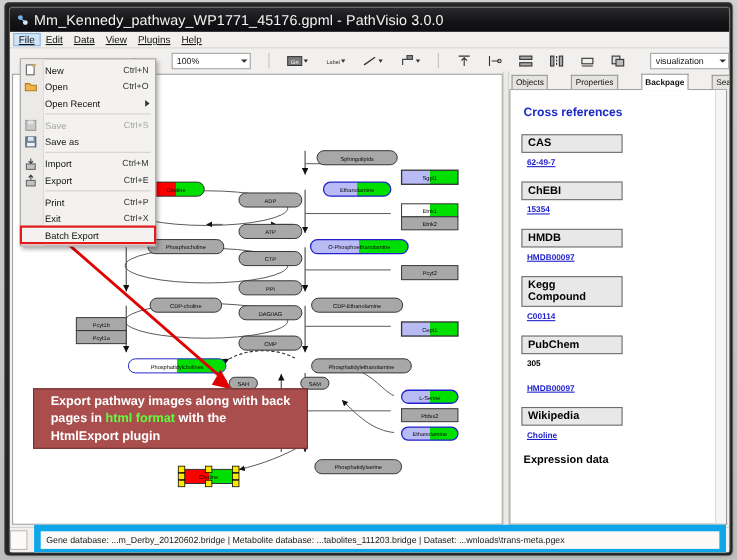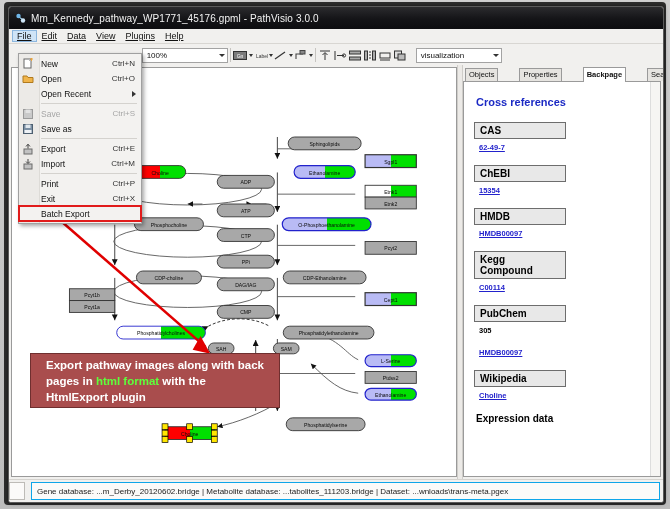--- a/index.html
+++ b/index.html
@@ -16,31 +16,31 @@
     background:#2e2e2e;border-radius:4px;}
   #window{position:absolute;left:8px;top:6px;width:654px;height:495px;
     background:#f0f0f0;border:1px solid #5a5a5a;border-radius:3px;overflow:hidden;
     box-shadow:0 0 4px rgba(0,0,0,.6);}
 
   
   #titlebar{height:22px;background:linear-gradient(180deg,#2b2b2e 0%,#141417 55%,#0d0d10 100%);
     display:flex;align-items:center;padding-left:6px;color:#f2f2f2;}
   #titlebar .app-ico{width:11px;height:11px;margin-right:5px;position:relative;flex:none;}
   #titlebar .app-ico svg{display:block}
-  #title-text{font-size:10px;color:#f4f4f4;white-space:nowrap;letter-spacing:.1px;}
+  #title-text{font-size:13px;color:#f4f4f4;white-space:nowrap;letter-spacing:.1px;}
 
   
   #menubar{height:14px;background:#f1f0ee;border-bottom:1px solid #d8d6d2;
     display:flex;align-items:center;padding-left:3px;position:relative;z-index:40;}
   .menu-item{font-size:9px;padding:1px 5px;color:#111;cursor:default;white-space:nowrap;text-decoration:underline;}
   .menu-item.active{background:#cfe4f7;border:1px solid #8cb6de;padding:0px 4px;}
 
   
   #toolbar{height:22px;background:#f1f0ee;border-bottom:1px solid #cdcbc7;
-    display:flex;align-items:center;gap:0;padding-left:110px;position:relative;}
+    display:flex;align-items:center;gap:14px;padding-left:110px;position:relative;}
   .tb-label{font-size:8px;color:#222;}
   .combo{height:13px;border:1px solid #a3a3a3;background:#fff;display:flex;align-items:center;
     justify-content:space-between;padding:0 2px 0 4px;font-size:8px;color:#111;}
   .combo .cv{white-space:nowrap;}
   .caret{width:0;height:0;border-left:3px solid transparent;border-right:3px solid transparent;
     border-top:3px solid #333;margin-left:5px;}
   .tb-btn{width:15px;height:15px;display:flex;align-items:center;justify-content:center;}
   .tb-split{display:flex;align-items:center;gap:1px;}
   .mini-caret{width:0;height:0;border-left:2.5px solid transparent;border-right:2.5px solid transparent;
     border-top:3px solid #333;}
@@ -67,21 +67,21 @@
     font-weight:bold;color:#000;width:80px;margin-bottom:4px;}
   .xref-val{font-size:7.5px;margin:0 0 13px 5px;}
   .xref-val a{color:#2222cc;text-decoration:underline;font-weight:bold;}
   .xref-val.plain{color:#000;font-weight:bold;text-decoration:none;}
   .bp-expr{font-size:10px;font-weight:bold;margin-left:2px;margin-top:2px;}
   #bp-scroll{position:absolute;right:0;top:0;width:9px;bottom:0;background:#f6f5f3;border-left:1px solid #ddd;}
 
   
   #statusbar{position:absolute;left:0;right:0;bottom:0;height:22px;background:#f1f0ee;
     border-top:1px solid #d5d3cf;display:flex;align-items:center;}
-  #status-inner{margin:2px 3px;height:16px;flex:1;border:1px solid #0ea5e9;background:#fbfaf9;
+  #status-inner{margin:2px 3px;height:16px;flex:1;border:6px solid #0ea5e9;background:#fbfaf9;
     display:flex;align-items:center;padding-left:5px;font-size:8px;color:#1a1a1a;white-space:nowrap;}
   #status-grip{width:14px;height:16px;margin-right:3px;border:1px solid #bdbbb7;background:#fbfaf9;}
 
   
   #filemenu{position:absolute;left:9px;top:46px;width:122px;background:#f3f2f0;
     border:1px solid #a0a0a0;box-shadow:2px 2px 4px rgba(0,0,0,.35);z-index:60;padding:2px 0;}
   #filemenu .strip{position:absolute;left:0;top:0;bottom:0;width:20px;background:#eceae7;
     border-right:1px solid #dddbd7;}
   .mrow{position:relative;display:flex;align-items:center;height:15px;padding-left:22px;
     font-size:8.5px;color:#111;}
@@ -525,36 +525,36 @@
         <span class="lbl">Save as</span>
         <span class="acc"></span>
       </div>
 
       <div class="msep"></div>
 
       <div class="mrow">
         <span class="mico">
           <svg width="12" height="12">
               <rect x="2" y="6" width="8" height="5" fill="#c2c2c2" stroke="#6b6b6b"></rect>
-              <path d="M6 5.5 L6 1.5 M4 3.5 L6 1.2 L8 3.5" stroke="#444" fill="none"></path>
-            </svg>
-        </span>
-        <span class="lbl">Export</span>
-        <span class="acc">Ctrl+E</span>
+              <path d="M6 1 L6 5 M4 3.5 L6 5.5 L8 3.5" stroke="#444" fill="none"></path>
+            </svg>
+        </span>
+        <span class="lbl">Import</span>
+        <span class="acc">Ctrl+M</span>
       </div>
 
       <div class="mrow">
         <span class="mico">
           <svg width="12" height="12">
               <rect x="2" y="6" width="8" height="5" fill="#c2c2c2" stroke="#6b6b6b"></rect>
-              <path d="M6 1 L6 5 M4 3.5 L6 5.5 L8 3.5" stroke="#444" fill="none"></path>
-            </svg>
-        </span>
-        <span class="lbl">Import</span>
-        <span class="acc">Ctrl+M</span>
+              <path d="M6 5.5 L6 1.5 M4 3.5 L6 1.2 L8 3.5" stroke="#444" fill="none"></path>
+            </svg>
+        </span>
+        <span class="lbl">Export</span>
+        <span class="acc">Ctrl+E</span>
       </div>
 
       <div class="msep"></div>
 
       <div class="mrow">
         <span class="lbl">Print</span>
         <span class="acc">Ctrl+P</span>
       </div>
 
       <div class="mrow">

